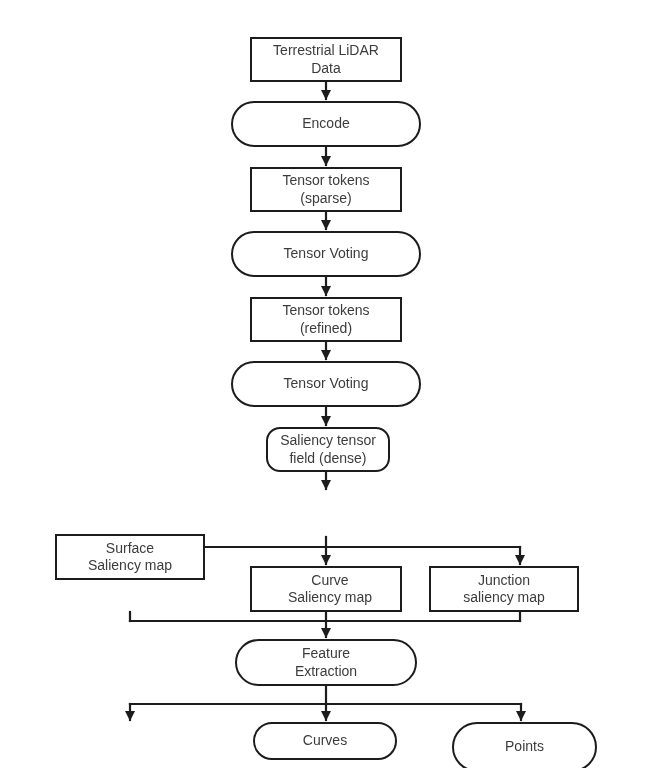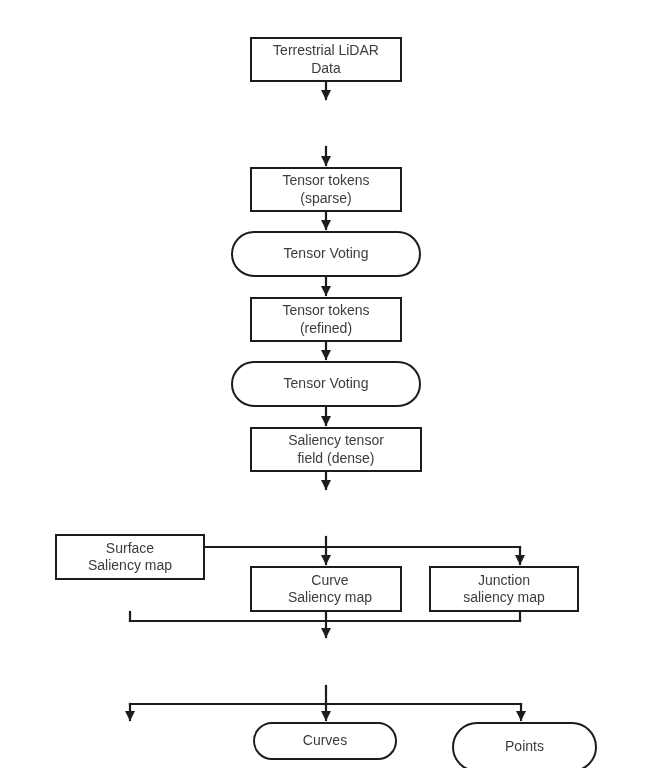--- a/index.html
+++ b/index.html
@@ -22,21 +22,21 @@
     font-size:14px;line-height:1.25;
   }
   .pill{border-radius:26px;}
   
   .n0{left:250px;top:23px;width:152px;height:45px;}
   .n1{left:231px;top:87px;width:190px;height:46px;}
   .n2{left:250px;top:153px;width:152px;height:45px;}
   .n3{left:231px;top:217px;width:190px;height:46px;}
   .n4{left:250px;top:283px;width:152px;height:45px;}
   .n5{left:231px;top:347px;width:190px;height:46px;}
-  .n6{left:250px;top:413px;width:172px;height:45px;}
+  .n6{left:266px;top:413px;width:124px;height:45px;border-radius:14px;}
   .n7{left:231px;top:477px;width:190px;height:46px;}
   
   .n8{left:55px;top:520px;width:150px;height:46px;}
   .n9{left:250px;top:552px;width:152px;height:46px;padding-left:8px;}
   .n10{left:429px;top:552px;width:150px;height:46px;}
   
   .n11{left:235px;top:625px;width:182px;height:47px;}
   
   .n12{left:60px;top:708px;width:140px;height:50px;}
   .n13{left:253px;top:708px;width:144px;height:38px;}
@@ -85,30 +85,33 @@
         <line x1="130" y1="690" x2="521" y2="690"></line>
         <line x1="130" y1="690" x2="130" y2="706" marker-end="url(#arr)"></line>
         <line x1="326" y1="690" x2="326" y2="706" marker-end="url(#arr)"></line>
         <line x1="521" y1="690" x2="521" y2="706" marker-end="url(#arr)"></line>
       </g>
     </g>
   </svg>
 
   <div class="node n0">Terrestrial LiDAR
 Data</div>
+  <div class="node pill n1">Encode</div>
   <div class="node n2">Tensor tokens
 (sparse)</div>
   <div class="node pill n3">Tensor Voting</div>
   <div class="node n4">Tensor tokens
 (refined)</div>
   <div class="node pill n5">Tensor Voting</div>
   <div class="node n6">Saliency tensor
 field (dense)</div>
   <div class="node n8">Surface
 Saliency map</div>
   <div class="node n9">Curve
 Saliency map</div>
   <div class="node n10">Junction
 saliency map</div>
+  <div class="node pill n11">Feature
+Extraction</div>
   <div class="node pill n13">Curves</div>
   <div class="node pill n14">Points</div>
 
 </div>
 
 </body></html>

